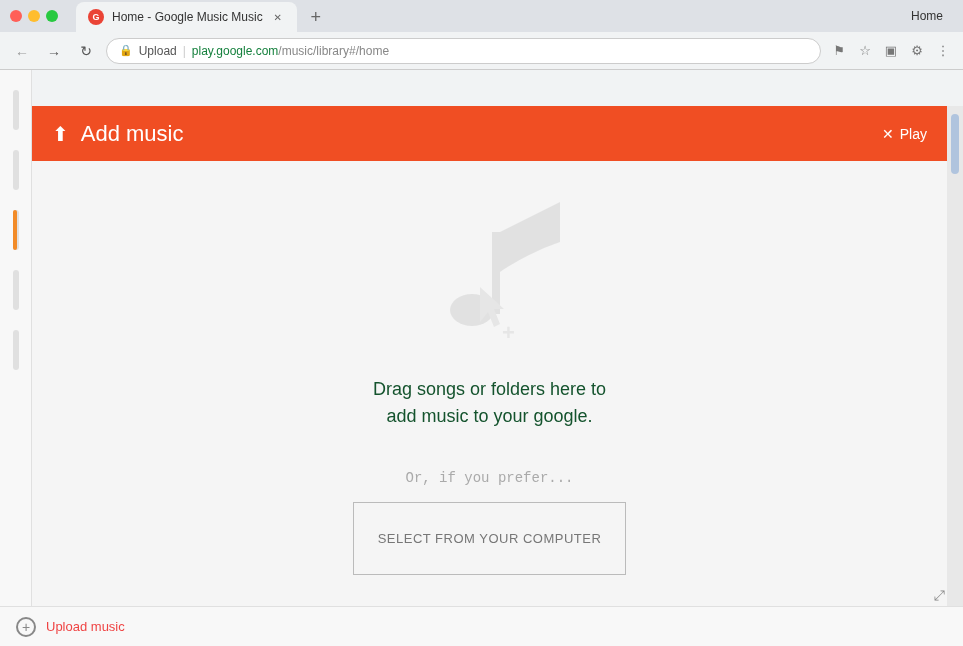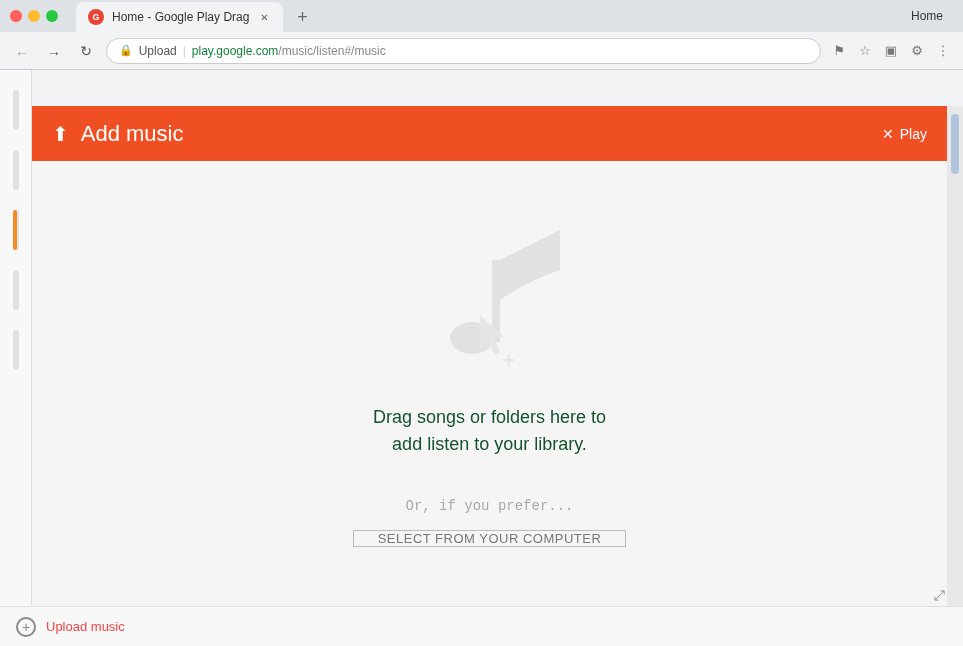--- a/index.html
+++ b/index.html
@@ -290,21 +290,21 @@
       font-size: 14px;
       margin-bottom: 16px;
       font-family: Liberation Mono, monospace;
     }
 
     
     .select-btn {
       border: 1px solid #bbb;
       background: transparent;
       color: #777;
-      padding: 0 24px;
+      padding: 28px 24px;
       font-size: 13px;
       letter-spacing: 0.5px;
       cursor: pointer;
       text-transform: uppercase;
     }
 
     
     .bottom-bar {
       position: absolute;
       bottom: 0;
@@ -375,38 +375,38 @@
     <div class="traffic-lights">
       <div class="traffic-light tl-close"></div>
       <div class="traffic-light tl-min"></div>
       <div class="traffic-light tl-max"></div>
     </div>
     <div class="tab-bar" style="flex:1; display:flex; align-items:flex-end; background:transparent; padding:0 10px; height:100%;">
       <div class="tab">
         <div class="tab-favicon">
           <span style="color:white;font-size:9px;font-weight:bold;">G</span>
         </div>
-        <span>Home - Google Play Drag</span>
+        <span>Home - Google Music Music</span>
         <div class="tab-close">✕</div>
       </div>
       <div class="tab-new">+</div>
     </div>
     <span class="next-btn">Home</span>
   </div>
 
   <div class="address-bar">
     <div class="nav-btn">←</div>
     <div class="nav-btn active">→</div>
     <div class="nav-btn active">↻</div>
 
     <div class="url-bar">
       <span class="secure-icon">🔒</span>
       <span class="url-text">Upload</span>
       <span style="color:#ccc;">|</span>
-      <span class="url-text"><span style="color:#15803d;">play.google.com</span><span style="color:#888;">/music/listen#/music</span></span>
+      <span class="url-text"><span style="color:#15803d;">play.google.com</span><span style="color:#888;">/music/library#/home</span></span>
     </div>
 
     <div class="address-bar-actions">
       <div class="addr-action">⚑</div>
       <div class="addr-action">☆</div>
       <div class="addr-action">▣</div>
       <div class="addr-action">⚙</div>
       <div class="addr-action">⋮</div>
     </div>
   </div>
@@ -447,21 +447,21 @@
           <path d="M80 40 L140 10 L140 50 Q110 60 80 80 Z" fill="#aaa"></path>
 
           <polygon points="60,95 60,130 68,120 74,135 80,132 74,117 84,117" fill="#bbb"></polygon>
 
           <text x="82" y="148" font-size="22" fill="#bbb" font-weight="bold">+</text>
         </svg>
       </div>
 
       <div class="drag-text">
         <div>Drag songs or folders here to</div>
-        <div>add listen to your library.</div>
+        <div>add music to your google.</div>
       </div>
 
       <div class="or-text">Or, if you prefer...</div>
 
       <button class="select-btn">SELECT FROM YOUR COMPUTER</button>
     </div>
   </div>
 
   <div class="scrollbar-track">
     <div class="scrollbar-thumb"></div>

